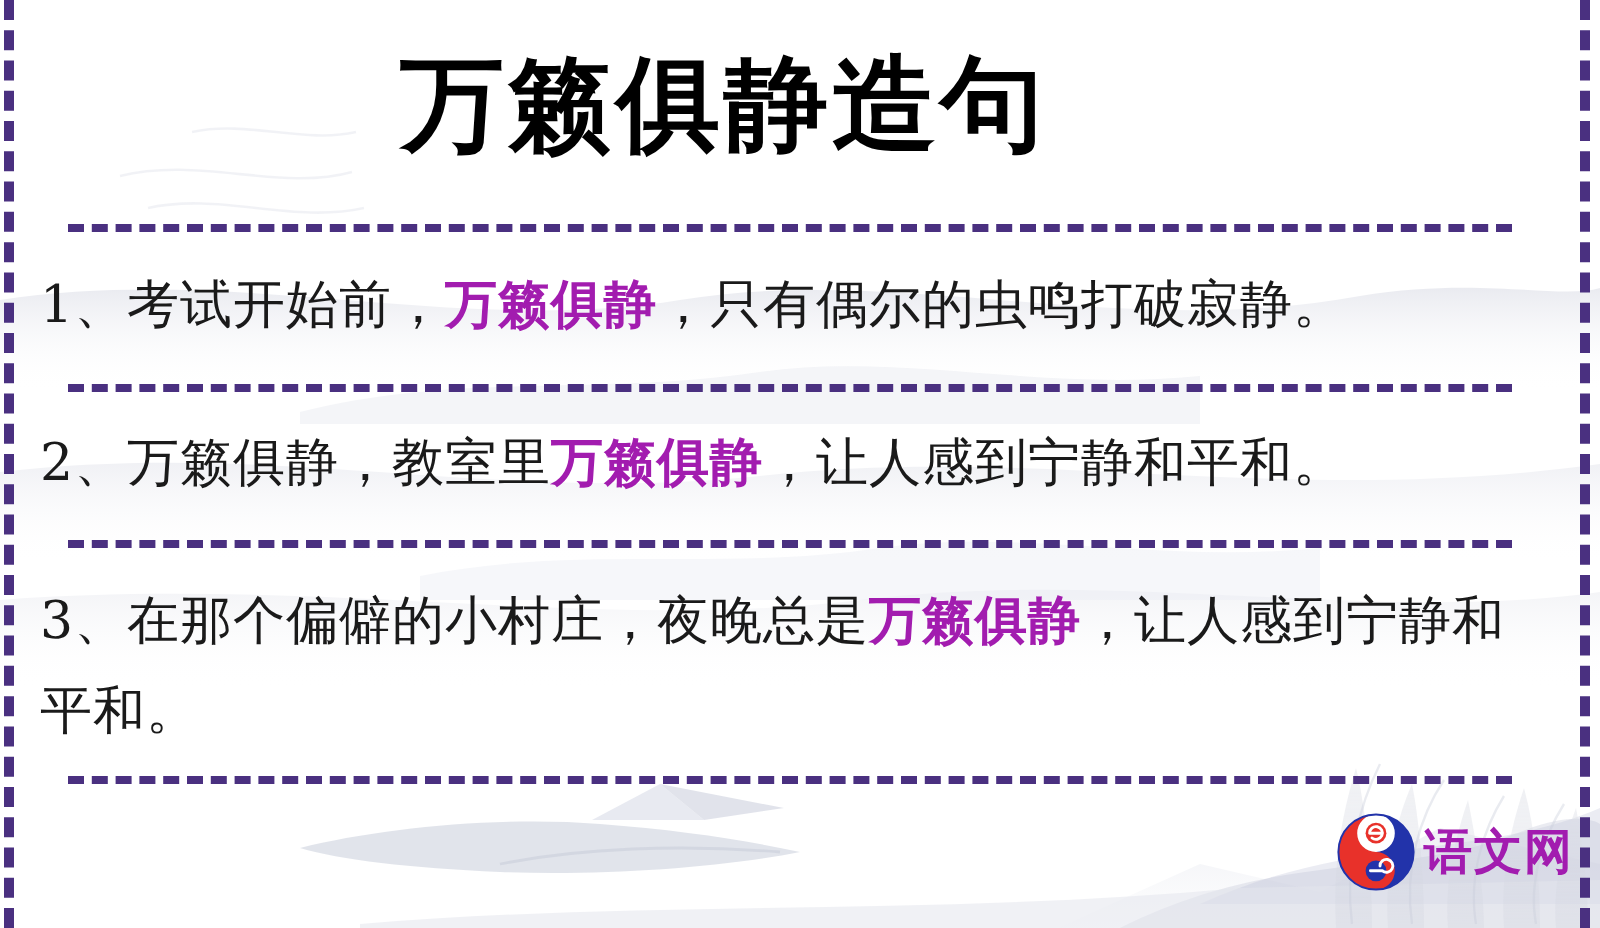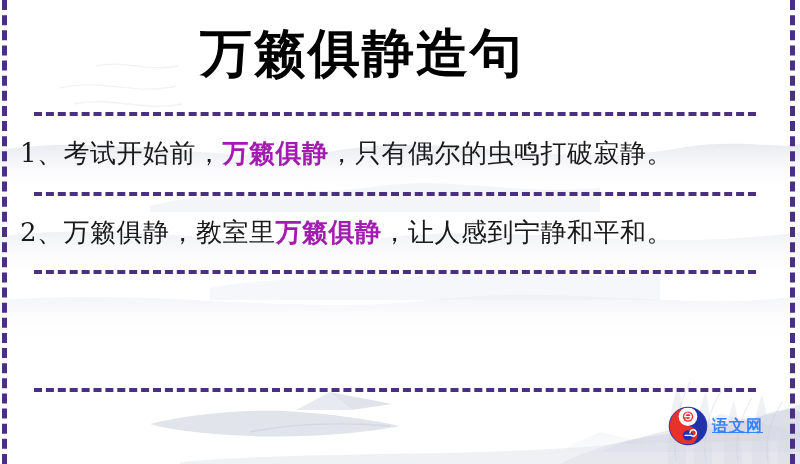--- a/index.html
+++ b/index.html
@@ -68,27 +68,26 @@
 
   
   #logo{
     position:absolute;left:668px;top:406px;
     z-index:6;
     display:flex;align-items:center;
   }
   #logo-mark{width:40px;height:40px;display:block;}
   #logo-text{
     margin-left:4px;
-    font-size:16px;
+    font-size:24px;
     font-weight:bold;
-    color:#3b82f6;
+    color:#a21caf;
     letter-spacing:1px;
     font-family:"DejaVu Serif","Liberation Serif",serif;
     line-height:40px;
-    text-decoration:underline;
   }
 </style>
 </head>
 <body>
 
 <div id="page">
 
   <svg id="wm-layer" viewBox="0 0 800 464" preserveAspectRatio="none">
     <defs>
       <linearGradient id="mistG" x1="0" y1="0" x2="0" y2="1">
@@ -156,20 +155,23 @@
   </div>
 
   <div class="sep" style="top:192px;"></div>
 
   <div class="row" id="row-2">
     <span>2、</span><span>万籁俱静，教室里</span><span class="kw">万籁俱静</span><span>，让人感到宁静和平和。</span>
   </div>
 
   <div class="sep" style="top:270px;"></div>
 
+  <div class="row" id="row-3">
+    <span>3、</span><span>在那个偏僻的小村庄，夜晚总是</span><span class="kw">万籁俱静</span><span>，让人感到宁静和平和。</span>
+  </div>
 
   <div class="sep" style="top:388px;"></div>
 
   <div id="logo">
     <svg id="logo-mark" viewBox="0 0 100 100">
       <circle cx="50" cy="50" r="47" fill="#ffffff"></circle>
       <path d="M50,3 A47,47 0 0,1 50,97 A23.5,23.5 0 0,1 50,50 A23.5,23.5 0 0,0 50,3 Z" fill="#2233aa"></path>
       <path d="M50,3 A47,47 0 0,0 50,97 A23.5,23.5 0 0,0 50,50 A23.5,23.5 0 0,1 50,3 Z" fill="#e8312a"></path>
       <circle cx="50" cy="26.5" r="13" fill="#e8312a"></circle>
       <circle cx="50" cy="73.5" r="13" fill="#2233aa"></circle>

